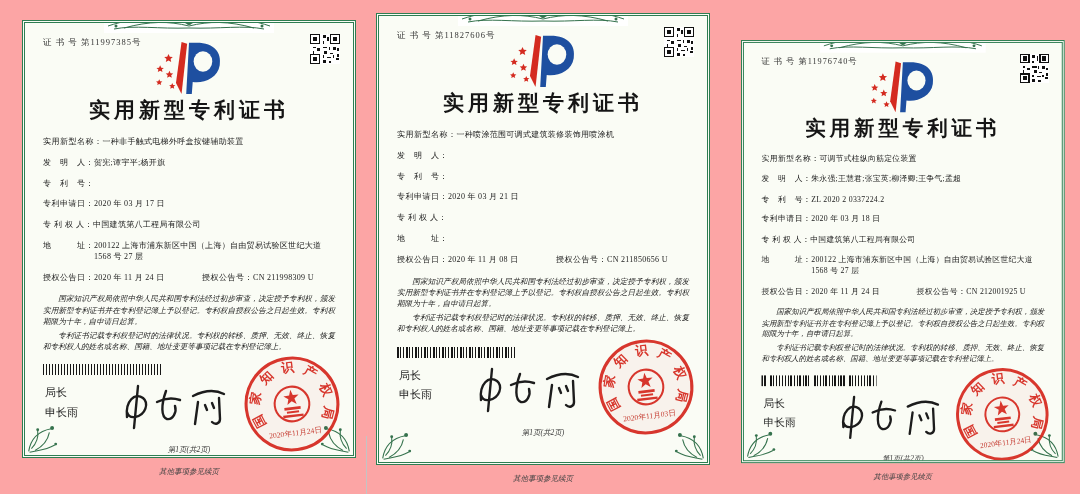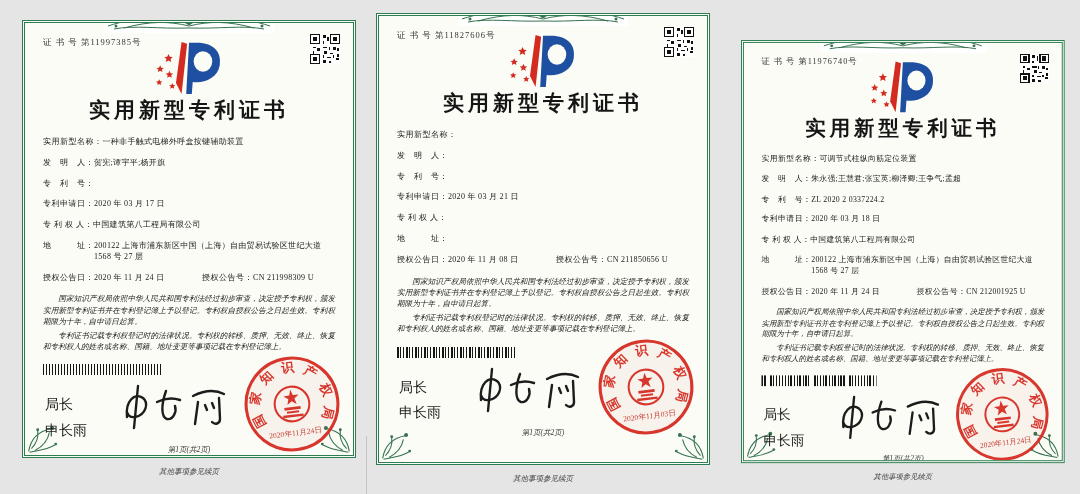--- a/index.html
+++ b/index.html
@@ -1,17 +1,17 @@
 <!DOCTYPE html>
 <html><head>
 <meta charset="utf-8">
 <title>实用新型专利证书</title>
 <style>
   html,body{margin:0;padding:0;}
-  .stage{position:relative;width:1080px;height:494px;background:#e5e5e5;overflow:hidden;
+  .stage{position:relative;width:1080px;height:494px;background:#fca5a5;overflow:hidden;
          font-family:"Liberation Serif","DejaVu Serif",serif;}
   .wrap{position:absolute;}
   .wrap-0{left:22px;top:20px;width:334px;}
   .wrap-1{left:376px;top:13px;width:334px;}
   .wrap-2{left:741px;top:40px;width:332px;transform:scale(.975);transform-origin:top left;}
   .cert{position:relative;background:#fafcf5;border:3px double #2e7d52;
         padding:14px 18px 4px;box-sizing:border-box;overflow:hidden;}
   .wrap-0 .cert{height:438px;}
   .wrap-1 .cert{height:452px;}
   .wrap-2 .cert{height:434px;}
@@ -24,21 +24,21 @@
   .flabel{white-space:pre;flex:none;letter-spacing:.5px;}
   .fvalue{flex:1;letter-spacing:.3px;}
   .grant .gdate{flex:0 0 108px;}
   .grant .gno-label{flex:none;}
   .grant .gno{flex:1;}
   .paras{margin-top:0;font-size:7.6px;line-height:1.5;text-align:justify;font-style:italic;color:#222;}
   .paras p{margin:0 0 2px;text-indent:2em;}
   .barcode{margin-top:12px;width:118px;height:11px;
     background:repeating-linear-gradient(90deg,#161616 0 1.5px,#fafcf5 1.5px 2.6px,#161616 2.6px 4.2px,#fafcf5 4.2px 6.4px,#161616 6.4px 7.2px,#fafcf5 7.2px 9px);}
   .sigrow{position:relative;margin-top:8px;height:62px;}
-  .dir{position:absolute;left:2px;top:9px;font-size:14px;line-height:1.8;color:#222;}
+  .dir{position:absolute;left:2px;top:0;font-size:11px;line-height:1.8;color:#222;}
   .dir div{white-space:nowrap;}
   .sig{position:absolute;left:70px;top:-4px;width:132px;height:58px;}
   .seal{position:absolute;right:-8px;top:-30px;width:102px;height:102px;transform:rotate(-7deg);opacity:.93;}
   .pageno{text-align:center;font-size:7.5px;font-style:italic;color:#333;margin-top:0;}
   .caption{text-align:center;font-size:7.5px;font-style:italic;color:#444;margin-top:9px;}
   .corner{position:absolute;width:36px;height:36px;}
   .c-bl{left:1px;bottom:1px;}
   .c-br{right:1px;bottom:1px;transform:scaleX(-1);}
   .topflourish{position:absolute;left:50%;top:-10px;transform:translateX(-50%);width:170px;height:20px;background:#fff;}
   .divider{position:absolute;left:366px;top:436px;width:1px;height:58px;background:#c4c4c4;}
@@ -310,20 +310,21 @@
           <path d="M12,41 l1,2.2 2.4,.25 -1.8,1.55 .5,2.3 -2.1,-1.2 -2.1,1.2 .5,-2.3 -1.8,-1.55 2.4,-.25 z"></path>
           <path d="M26,45 l1,2.2 2.4,.25 -1.8,1.55 .5,2.3 -2.1,-1.2 -2.1,1.2 .5,-2.3 -1.8,-1.55 2.4,-.25 z"></path>
         </g>
       </svg>
 
       <div class="title">实用新型专利证书</div>
 
       <div class="fields">
         <div class="frow">
           <span class="flabel">实用新型名称：</span>
+          <span class="fvalue">一种喷涂范围可调式建筑装修装饰用喷涂机</span>
         </div>
         <div class="frow">
           <span class="flabel">发　明　人：</span>
         </div>
         <div class="frow">
           <span class="flabel">专　利　号：</span>
         </div>
         <div class="frow">
           <span class="flabel">专利申请日：</span>
           <span class="fvalue">2020 年 03 月 21 日</span>

